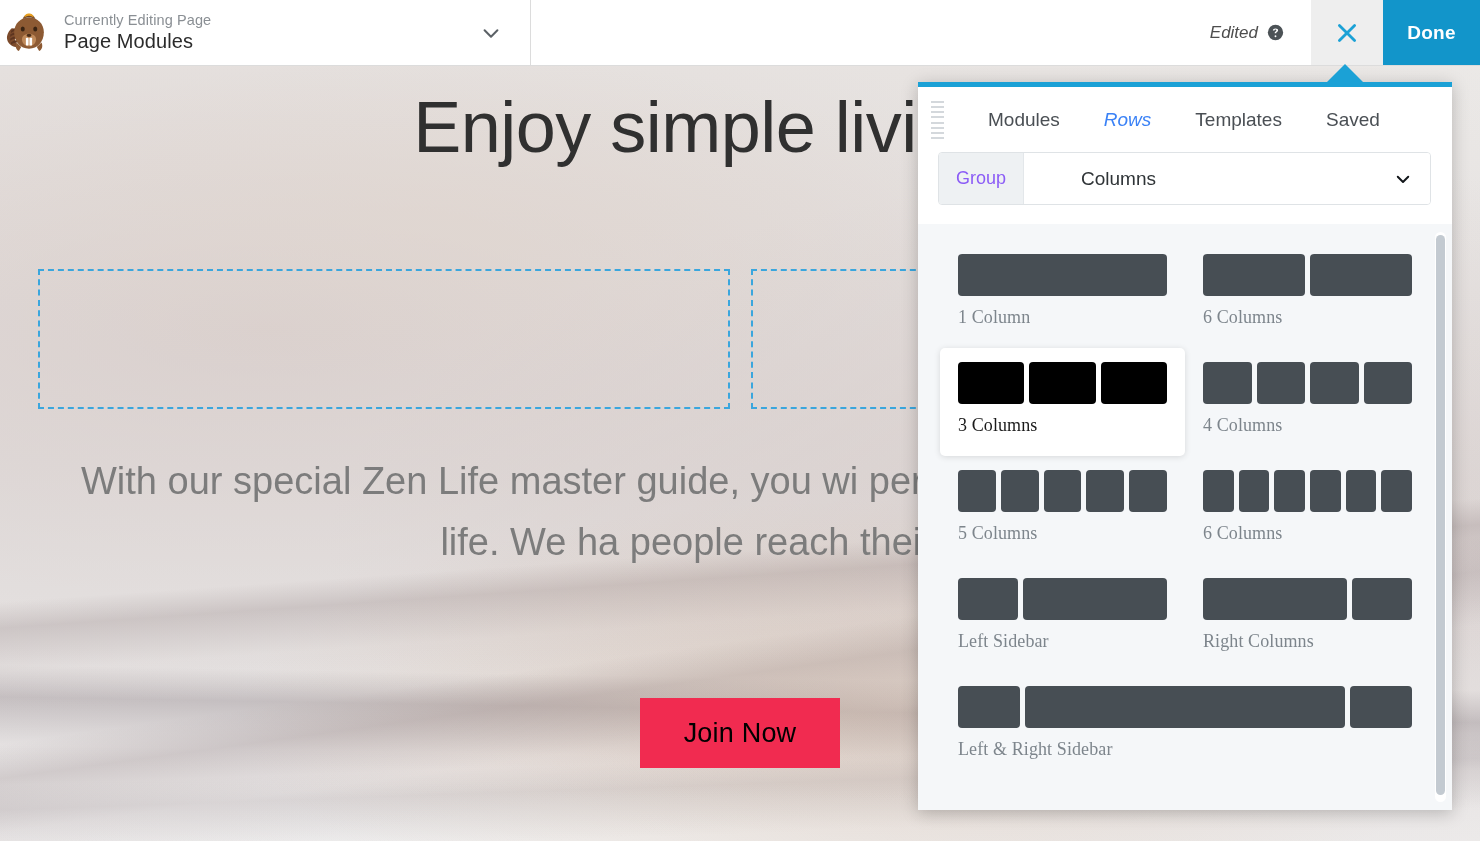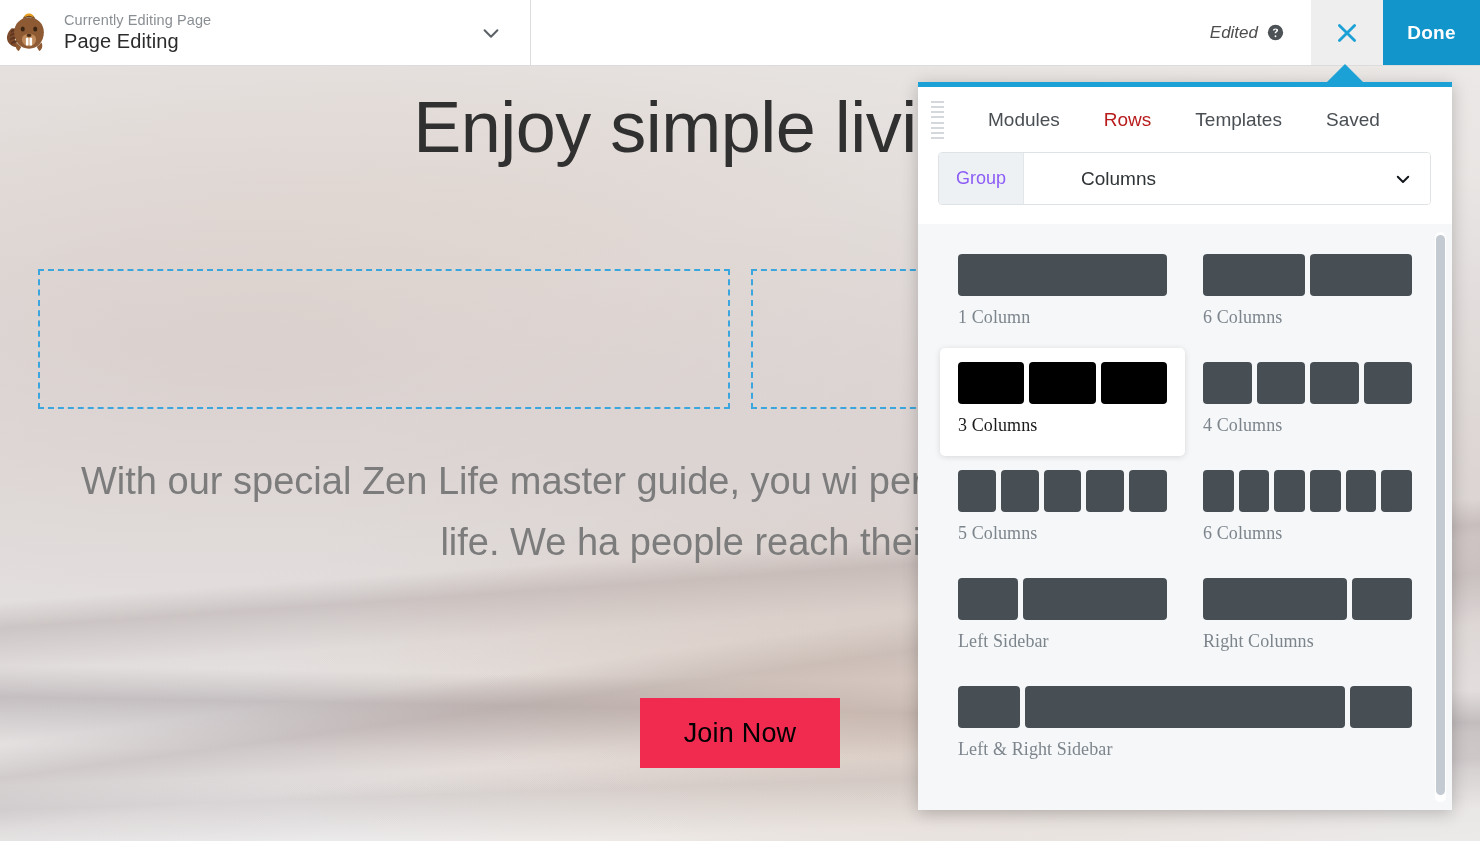--- a/index.html
+++ b/index.html
@@ -279,21 +279,21 @@
     margin-left: 48px;
     gap: 0;
   }
   .tab {
     font-size: 19px;
     color: #4a4f54;
     padding: 6px 22px;
     cursor: pointer;
     white-space: nowrap;
   }
-  .tab.active { color: #b91c1c; }
+  .tab.active { color: #3b82f6; font-style: italic; }
 
   
   .group-bar {
     margin: 0 21px 0 20px;
     height: 53px;
     flex: 0 0 53px;
     display: flex;
     align-items: stretch;
     border: 1px solid #dfe3e6;
     border-radius: 4px;
@@ -409,21 +409,21 @@
           <ellipse cx="40" cy="27" rx="2.6" ry="3.2" fill="#3a2413"></ellipse>
           <path d="M32 33c-5 0-9 3-9 7 0 5 4 9 9 9s9-4 9-9c0-4-4-7-9-7z" fill="#c08a5a"></path>
           <rect x="28" y="38" width="3.4" height="10" rx="1" fill="#ffffff"></rect>
           <rect x="32.6" y="38" width="3.4" height="10" rx="1" fill="#ffffff"></rect>
           <ellipse cx="32" cy="35" rx="3.2" ry="2.2" fill="#4a2d18"></ellipse>
           <path d="M16 44c-2 4-1 9 3 11l3-5zM48 44c2 4 1 9-3 11l-3-5z" fill="#8d5a33"></path>
         </g>
       </svg>
       <div class="ab-titles">
         <div class="ab-eyebrow">Currently Editing Page</div>
-        <div class="ab-title">Page Editing</div>
+        <div class="ab-title">Page Modules</div>
       </div>
       <svg class="ab-chevron" viewBox="0 0 24 24" fill="none" stroke="currentColor" stroke-width="2.2" stroke-linecap="round" stroke-linejoin="round">
         <polyline points="5,9 12,16 19,9"></polyline>
       </svg>
     </div>
 
     <div class="ab-right">
       <div class="edited-wrap">
         <span class="edited-text">Edited</span>
         <svg class="help-icon" viewBox="0 0 20 20">

